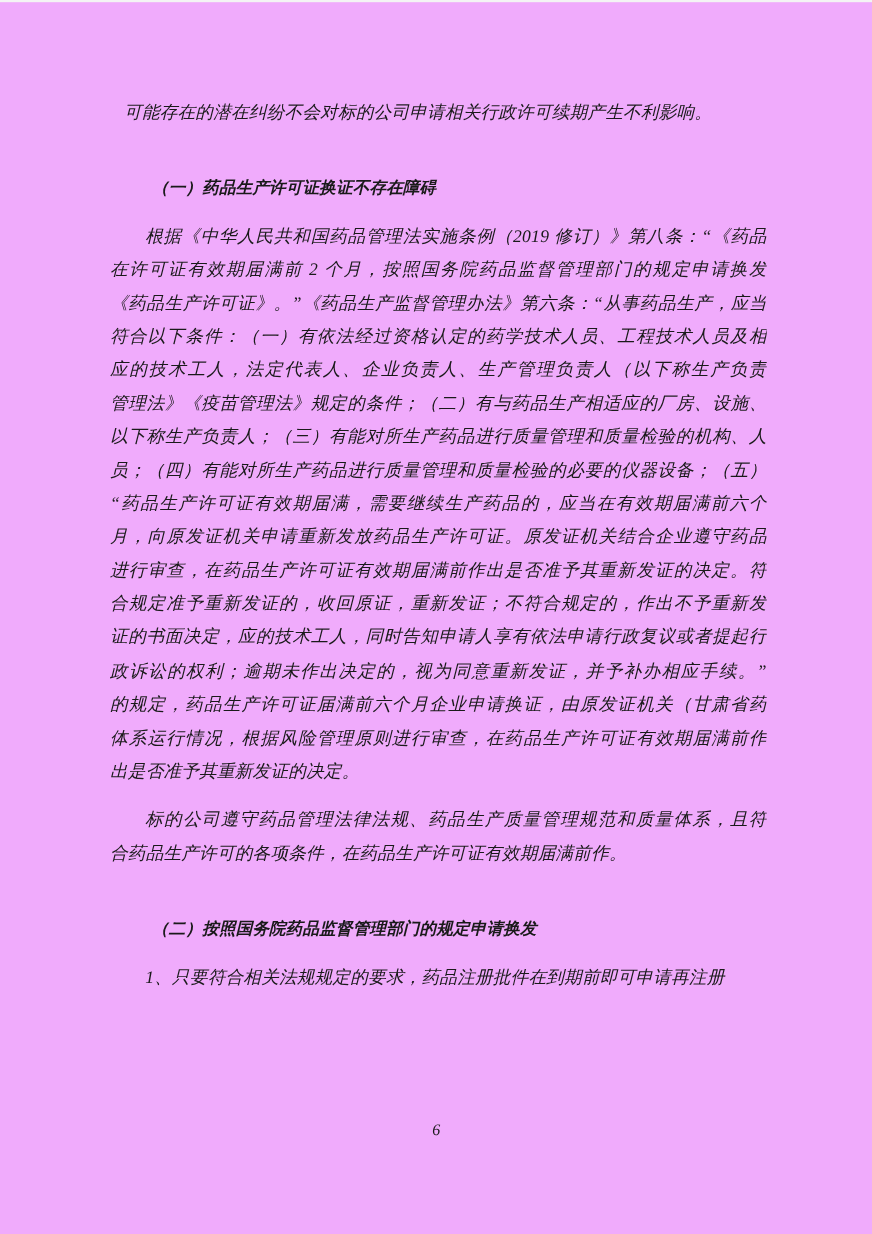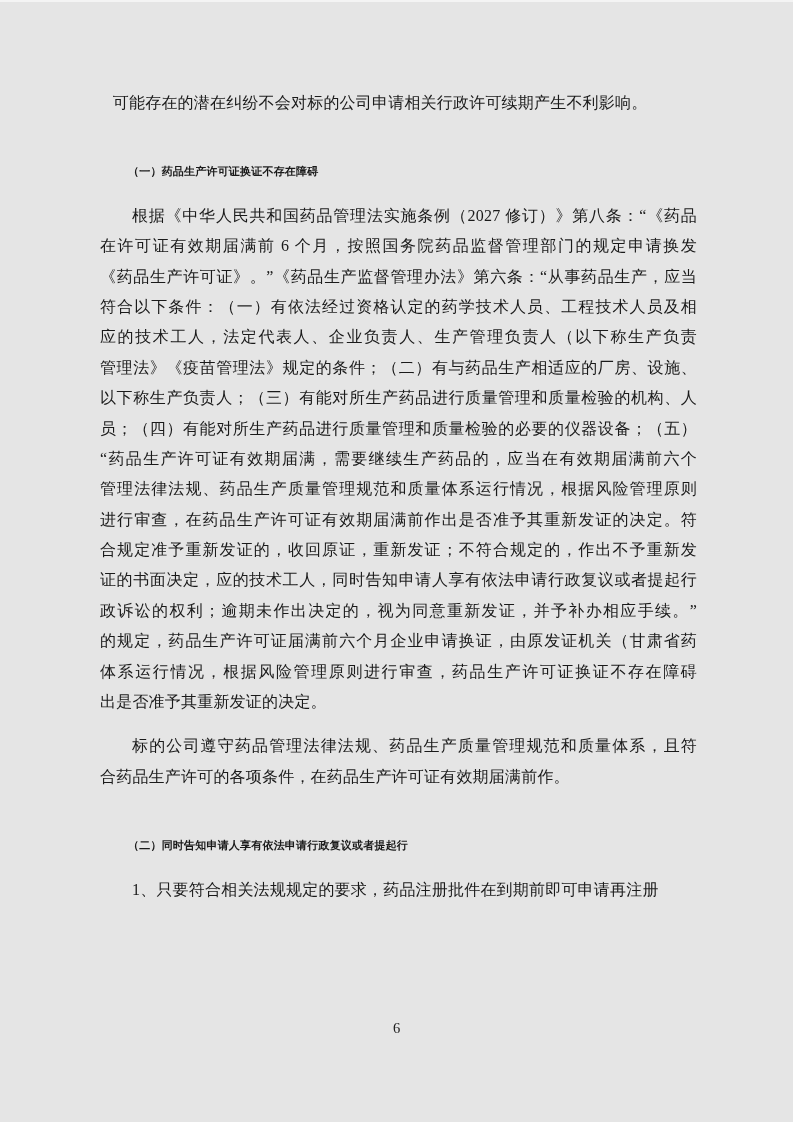--- a/index.html
+++ b/index.html
@@ -33,67 +33,67 @@
     text-align-last:justify;
   }
   
   .line.first { text-indent:2em; }
   
   .continuation .line { text-indent:0.8em; }
   .heading .line {
     font-weight:bold;
     font-family:"Liberation Sans", sans-serif;
     text-indent:2.55em;
-    font-size:11px;
+    font-size:15px;
     margin-top:38px;
   }
   .page-number {
     position:absolute;
     left:0; right:0;
     top:1016px;
     text-align:center;
     font-size:14.5px;
     line-height:20px;
   }
 </style>
 </head>
 <body>
 
-<div class="page" style="color: rgb(26, 26, 26); background: #e5e5e5;">
+<div class="page" style="color: rgb(26, 26, 26); background: #f0abfc; font-style: italic;">
   <div class="doc">
       <div class="block continuation">
         <div class="line">可能存在的潜在纠纷不会对标的公司申请相关行政许可续期产生不利影响。</div>
       </div>
       <div class="block heading">
         <div class="line">（一）药品生产许可证换证不存在障碍</div>
       </div>
       <div class="block paragraph">
-        <div class="line first just">根据《中华人民共和国药品管理法实施条例（2027 修订）》第八条：“《药品</div>
-        <div class="line just">在许可证有效期届满前 6 个月，按照国务院药品监督管理部门的规定申请换发</div>
+        <div class="line first just">根据《中华人民共和国药品管理法实施条例（2019 修订）》第八条：“《药品</div>
+        <div class="line just">在许可证有效期届满前 2 个月，按照国务院药品监督管理部门的规定申请换发</div>
         <div class="line just">《药品生产许可证》。”《药品生产监督管理办法》第六条：“从事药品生产，应当</div>
         <div class="line just">符合以下条件：（一）有依法经过资格认定的药学技术人员、工程技术人员及相</div>
         <div class="line just">应的技术工人，法定代表人、企业负责人、生产管理负责人（以下称生产负责人）、</div>
         <div class="line just">管理法》《疫苗管理法》规定的条件；（二）有与药品生产相适应的厂房、设施、</div>
         <div class="line just">以下称生产负责人；（三）有能对所生产药品进行质量管理和质量检验的机构、人</div>
         <div class="line just">员；（四）有能对所生产药品进行质量管理和质量检验的必要的仪器设备；（五）</div>
         <div class="line just">“药品生产许可证有效期届满，需要继续生产药品的，应当在有效期届满前六个</div>
-        <div class="line just">管理法律法规、药品生产质量管理规范和质量体系运行情况，根据风险管理原则</div>
+        <div class="line just">月，向原发证机关申请重新发放药品生产许可证。原发证机关结合企业遵守药品</div>
         <div class="line just">进行审查，在药品生产许可证有效期届满前作出是否准予其重新发证的决定。符</div>
         <div class="line just">合规定准予重新发证的，收回原证，重新发证；不符合规定的，作出不予重新发</div>
         <div class="line just">证的书面决定，应的技术工人，同时告知申请人享有依法申请行政复议或者提起行</div>
         <div class="line just">政诉讼的权利；逾期未作出决定的，视为同意重新发证，并予补办相应手续。”</div>
         <div class="line just">的规定，药品生产许可证届满前六个月企业申请换证，由原发证机关（甘肃省药</div>
-        <div class="line just">体系运行情况，根据风险管理原则进行审查，药品生产许可证换证不存在障碍</div>
+        <div class="line just">体系运行情况，根据风险管理原则进行审查，在药品生产许可证有效期届满前作</div>
         <div class="line">出是否准予其重新发证的决定。</div>
       </div>
       <div class="block paragraph">
         <div class="line first just">标的公司遵守药品管理法律法规、药品生产质量管理规范和质量体系，且符</div>
         <div class="line">合药品生产许可的各项条件，在药品生产许可证有效期届满前作。</div>
       </div>
       <div class="block heading">
-        <div class="line">（二）同时告知申请人享有依法申请行政复议或者提起行</div>
+        <div class="line">（二）按照国务院药品监督管理部门的规定申请换发</div>
       </div>
       <div class="block paragraph">
         <div class="line first">1、只要符合相关法规规定的要求，药品注册批件在到期前即可申请再注册</div>
       </div>
     </div>
   <div class="page-number">6</div>
 </div>
 
 </body></html>

